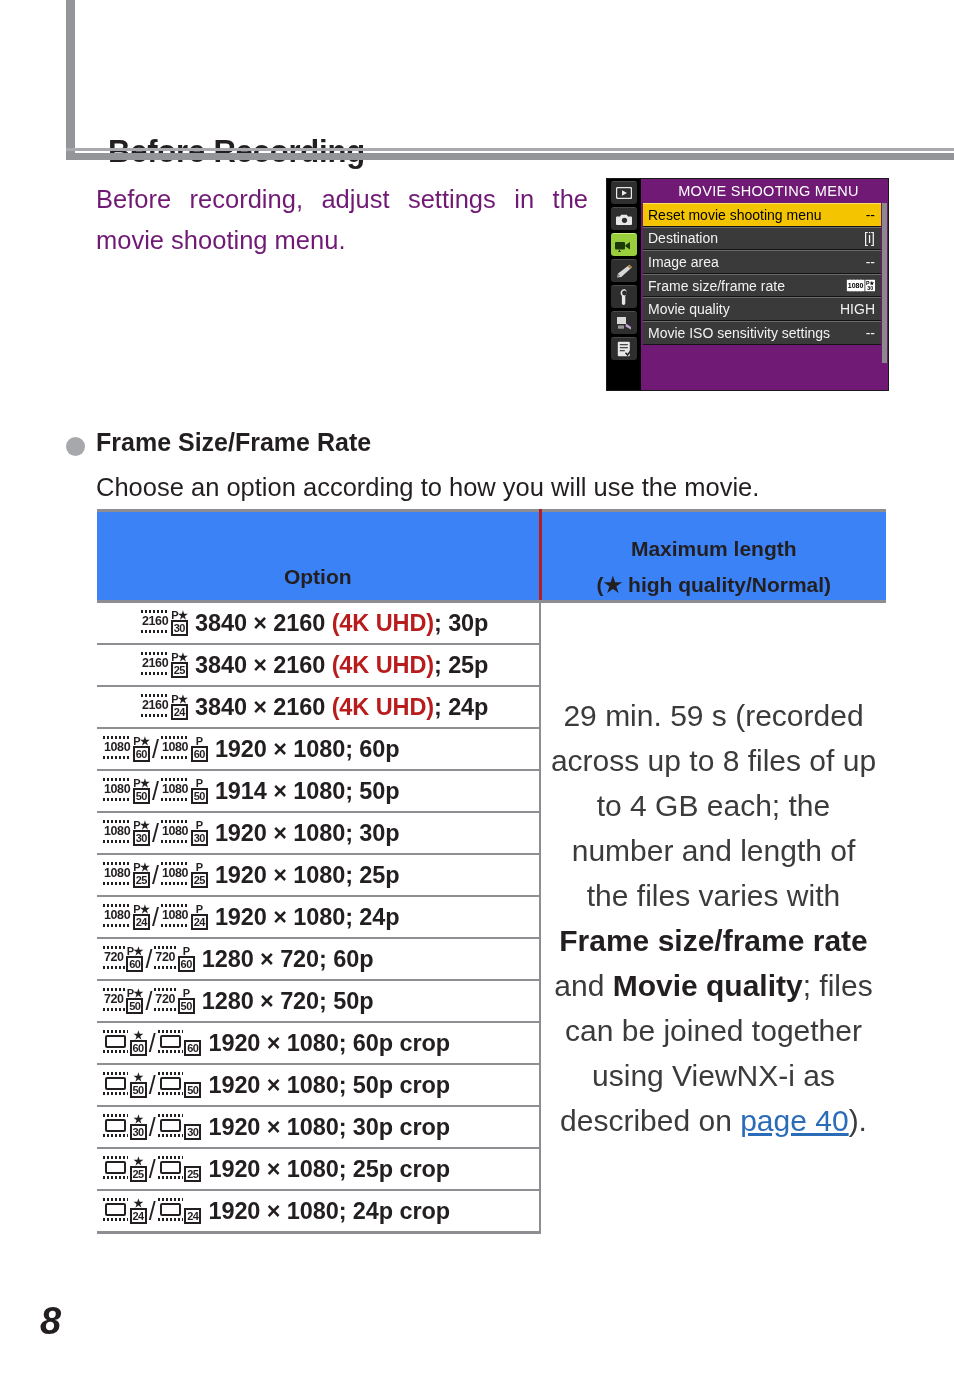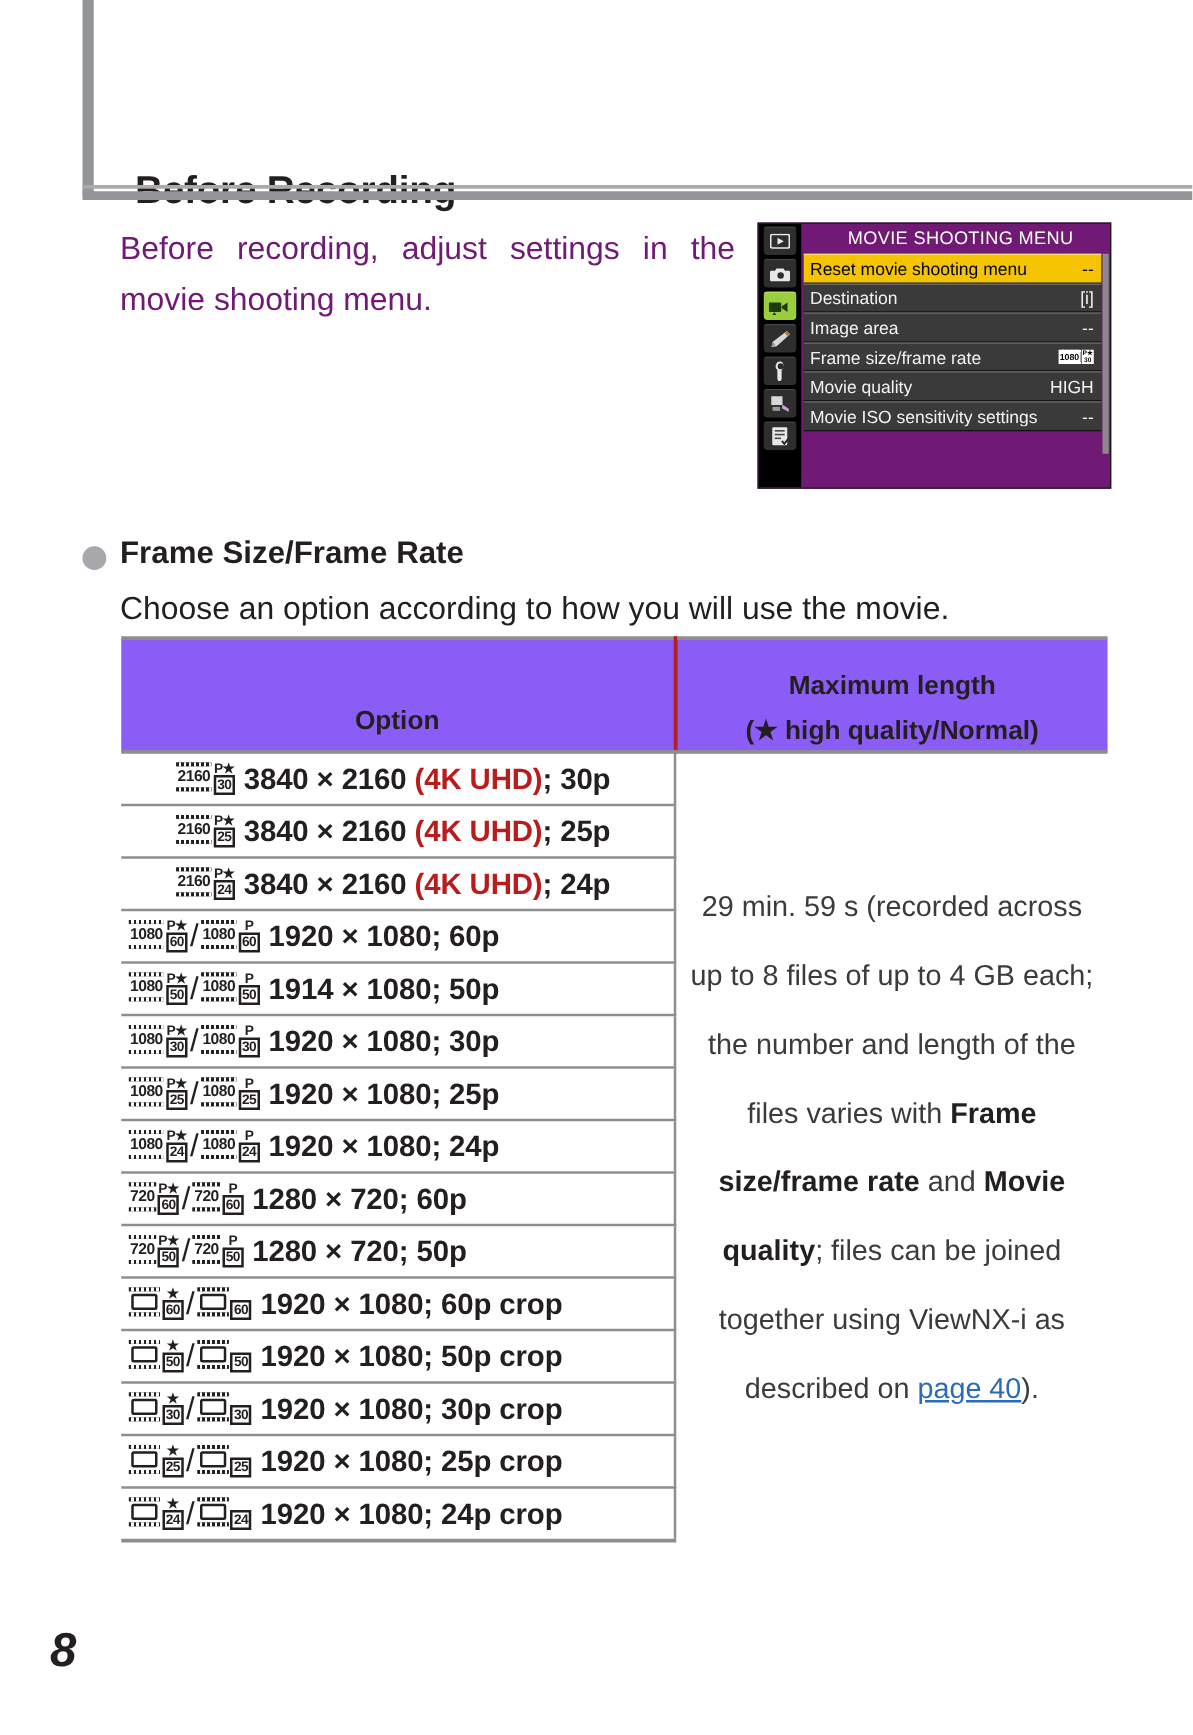--- a/index.html
+++ b/index.html
@@ -250,21 +250,21 @@
     left: 97px;
     top: 509px;
     width: 789px;
     border-collapse: collapse;
     table-layout: fixed;
   }
   .opt-table col.c1 { width: 443px; }
   .opt-table col.c2 { width: 346px; }
 
   .opt-table thead th {
-    background: #8b5cf6;
+    background: #3b82f6;
     border-top: 3px solid #8d8e92;
     border-bottom: 3px solid #8d8e92;
     padding: 0;
     height: 80px;
     vertical-align: bottom;
     font-size: 21px;
     font-weight: bold;
     color: #231f20;
     text-align: center;
   }
@@ -301,22 +301,22 @@
     border-right: none;
     vertical-align: middle;
     text-align: center;
     padding: 0 6px;
   }
   .opt-table tbody tr:last-child td.td-max {
     border-bottom: 3px solid #8d8e92;
   }
 
   .maxtext {
-    font-size: 23px;
-    line-height: 55px;
+    font-size: 30px;
+    line-height: 45px;
     color: #3b3b3b;
   }
   .maxtext b { color: #231f20; }
   .maxtext a {
     color: #2b6cb8;
     text-decoration: underline;
   }
 
   .opt-label {
     font-size: 23.5px;

